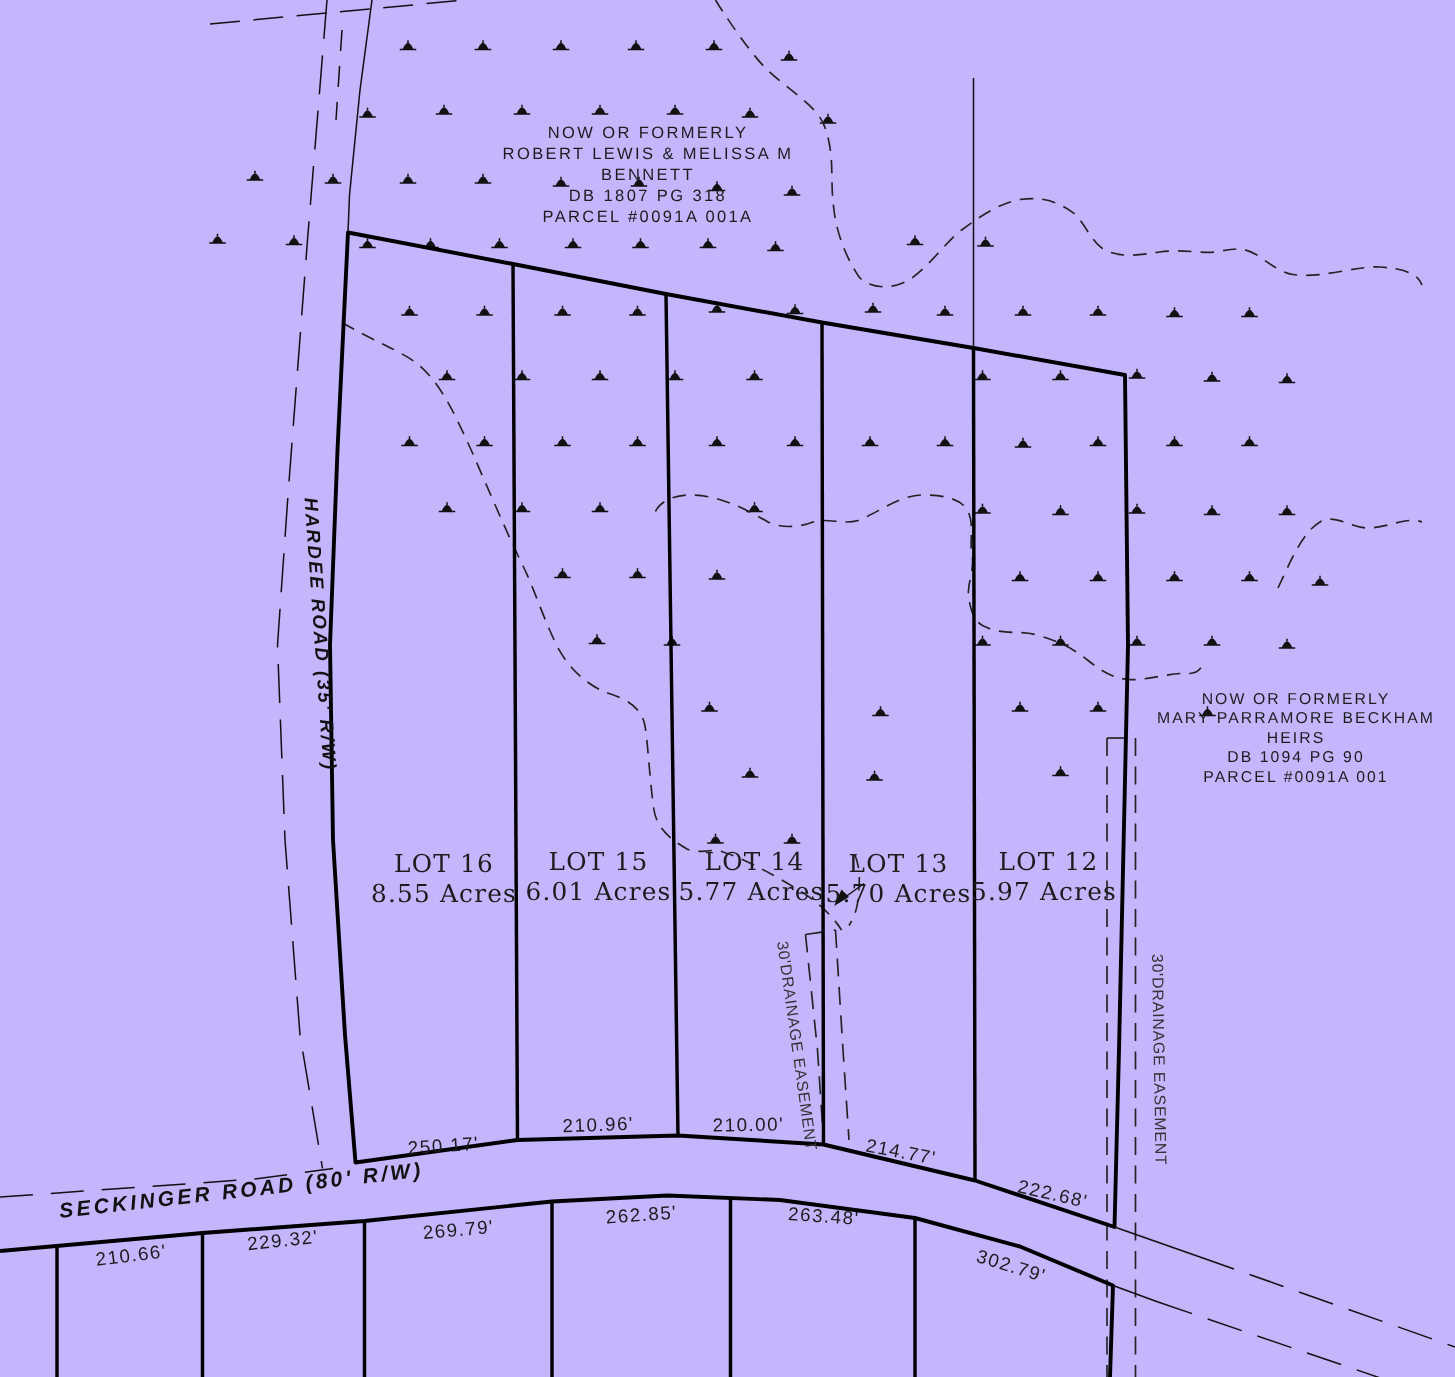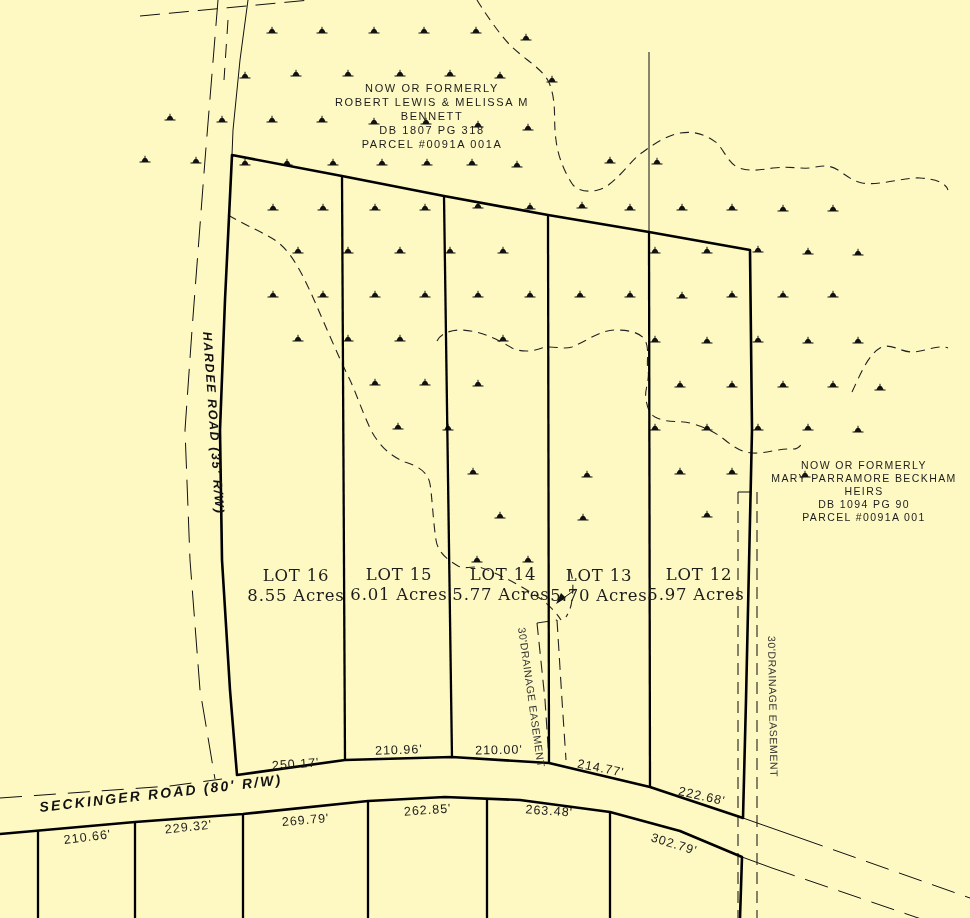--- a/index.html
+++ b/index.html
@@ -1,16 +1,16 @@
 <!DOCTYPE html>
 <html><head>
 <meta charset="utf-8">
 <style>
   html,body{margin:0;padding:0;background:#ffffff;}
-  .plat-wrap{width:970px;height:918px;position:relative;background:#fef9c3;overflow:hidden;}
+  .plat-wrap{width:970px;height:918px;position:relative;background:#c4b5fd;overflow:hidden;}
   svg{display:block;}
   text{fill:#1c1c1c;}
   .cad{font-family:"Liberation Sans",sans-serif;font-size:11px;letter-spacing:1.6px;fill:#2a2a2a;}
   .cad-sm{font-family:"Liberation Sans",sans-serif;font-size:10.5px;letter-spacing:1.4px;fill:#2a2a2a;}
   .meas{font-family:"Liberation Sans",sans-serif;font-size:12.5px;letter-spacing:1px;fill:#111;}
   .roadname{font-family:"Liberation Sans",sans-serif;font-style:italic;font-size:14px;letter-spacing:2.2px;fill:#111;font-weight:600;}
   .roadname-sm{font-family:"Liberation Sans",sans-serif;font-style:italic;font-size:12.5px;letter-spacing:1.6px;fill:#111;font-weight:600;}
   .easelabel{font-family:"Liberation Sans",sans-serif;font-size:10.5px;letter-spacing:0.6px;fill:#333;}
   .lotname{font-family:"DejaVu Serif",serif;font-size:16.5px;letter-spacing:0.8px;fill:#111;}
   .thin{stroke:#111;stroke-width:1;fill:none;}

